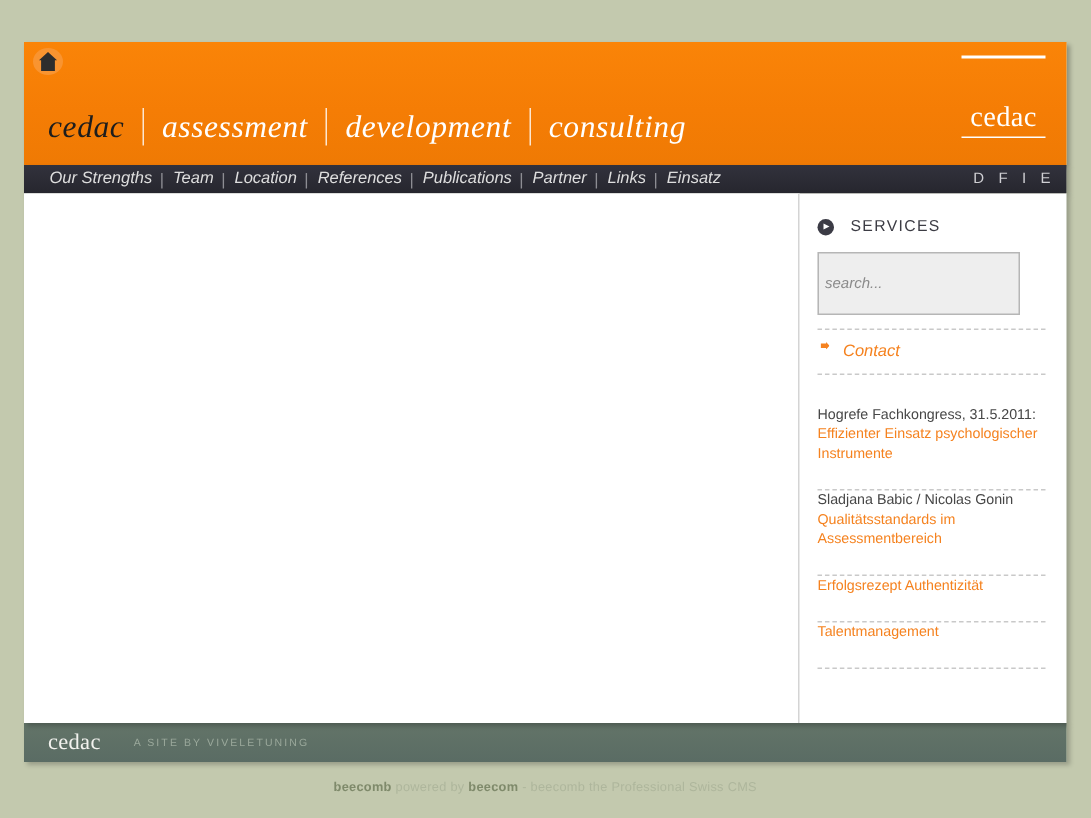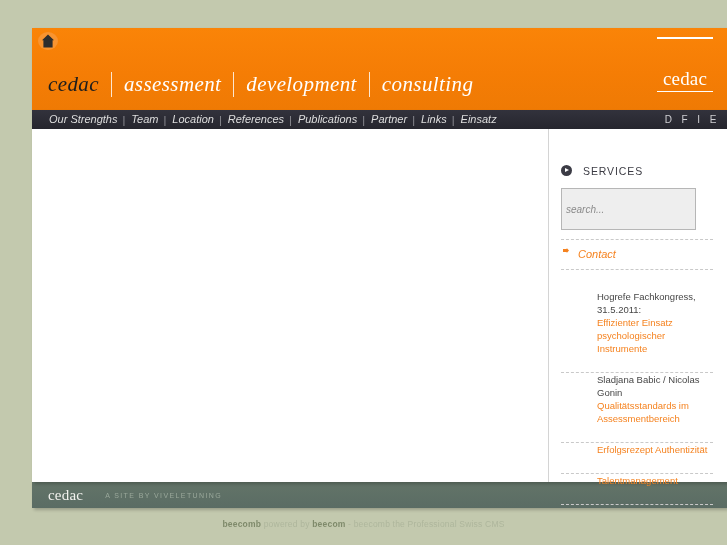--- a/index.html
+++ b/index.html
@@ -10,21 +10,21 @@
     width: 727px;
     height: 545px;
     overflow: hidden;
     background: #c3c9ae;
     font-family: "Liberation Sans", sans-serif;
     -webkit-font-smoothing: antialiased;
   }
 
   .page {
     position: absolute;
-    left: 32px;
+    left: 16px;
     top: 28px;
     width: 695px;
     height: 466px;
   }
 
   
   .header {
     position: relative;
     height: 82px;
     background: #f77f08;
@@ -151,22 +151,22 @@
     box-sizing: border-box;
   }
   .side-col {
     flex: 1;
     padding: 16px 14px 0 12px;
     box-sizing: border-box;
   }
 
   .side-head {
     display: flex;
+    align-items: center;
     margin-bottom: 11px;
-    margin-top: 20px;
   }
   .bullet-circle {
     width: 11px;
     height: 11px;
     border-radius: 50%;
     background: #3b3b45;
     display: inline-block;
     position: relative;
     flex: 0 0 auto;
   }
@@ -223,21 +223,21 @@
   .contact-link {
     margin-left: 9px;
     font-size: 11px;
     font-style: italic;
     color: #f5821f;
     text-decoration: none;
   }
 
   .news-block { margin-top: 20px; }
 
-  .news-item { padding-bottom: 8px; margin-left: 36px; }
+  .news-item { padding-bottom: 8px; }
   .news-author {
     font-size: 9.5px;
     color: #474747;
     line-height: 13px;
   }
   .news-title {
     font-size: 9.5px;
     color: #f5821f;
     line-height: 13px;
     text-decoration: none;

